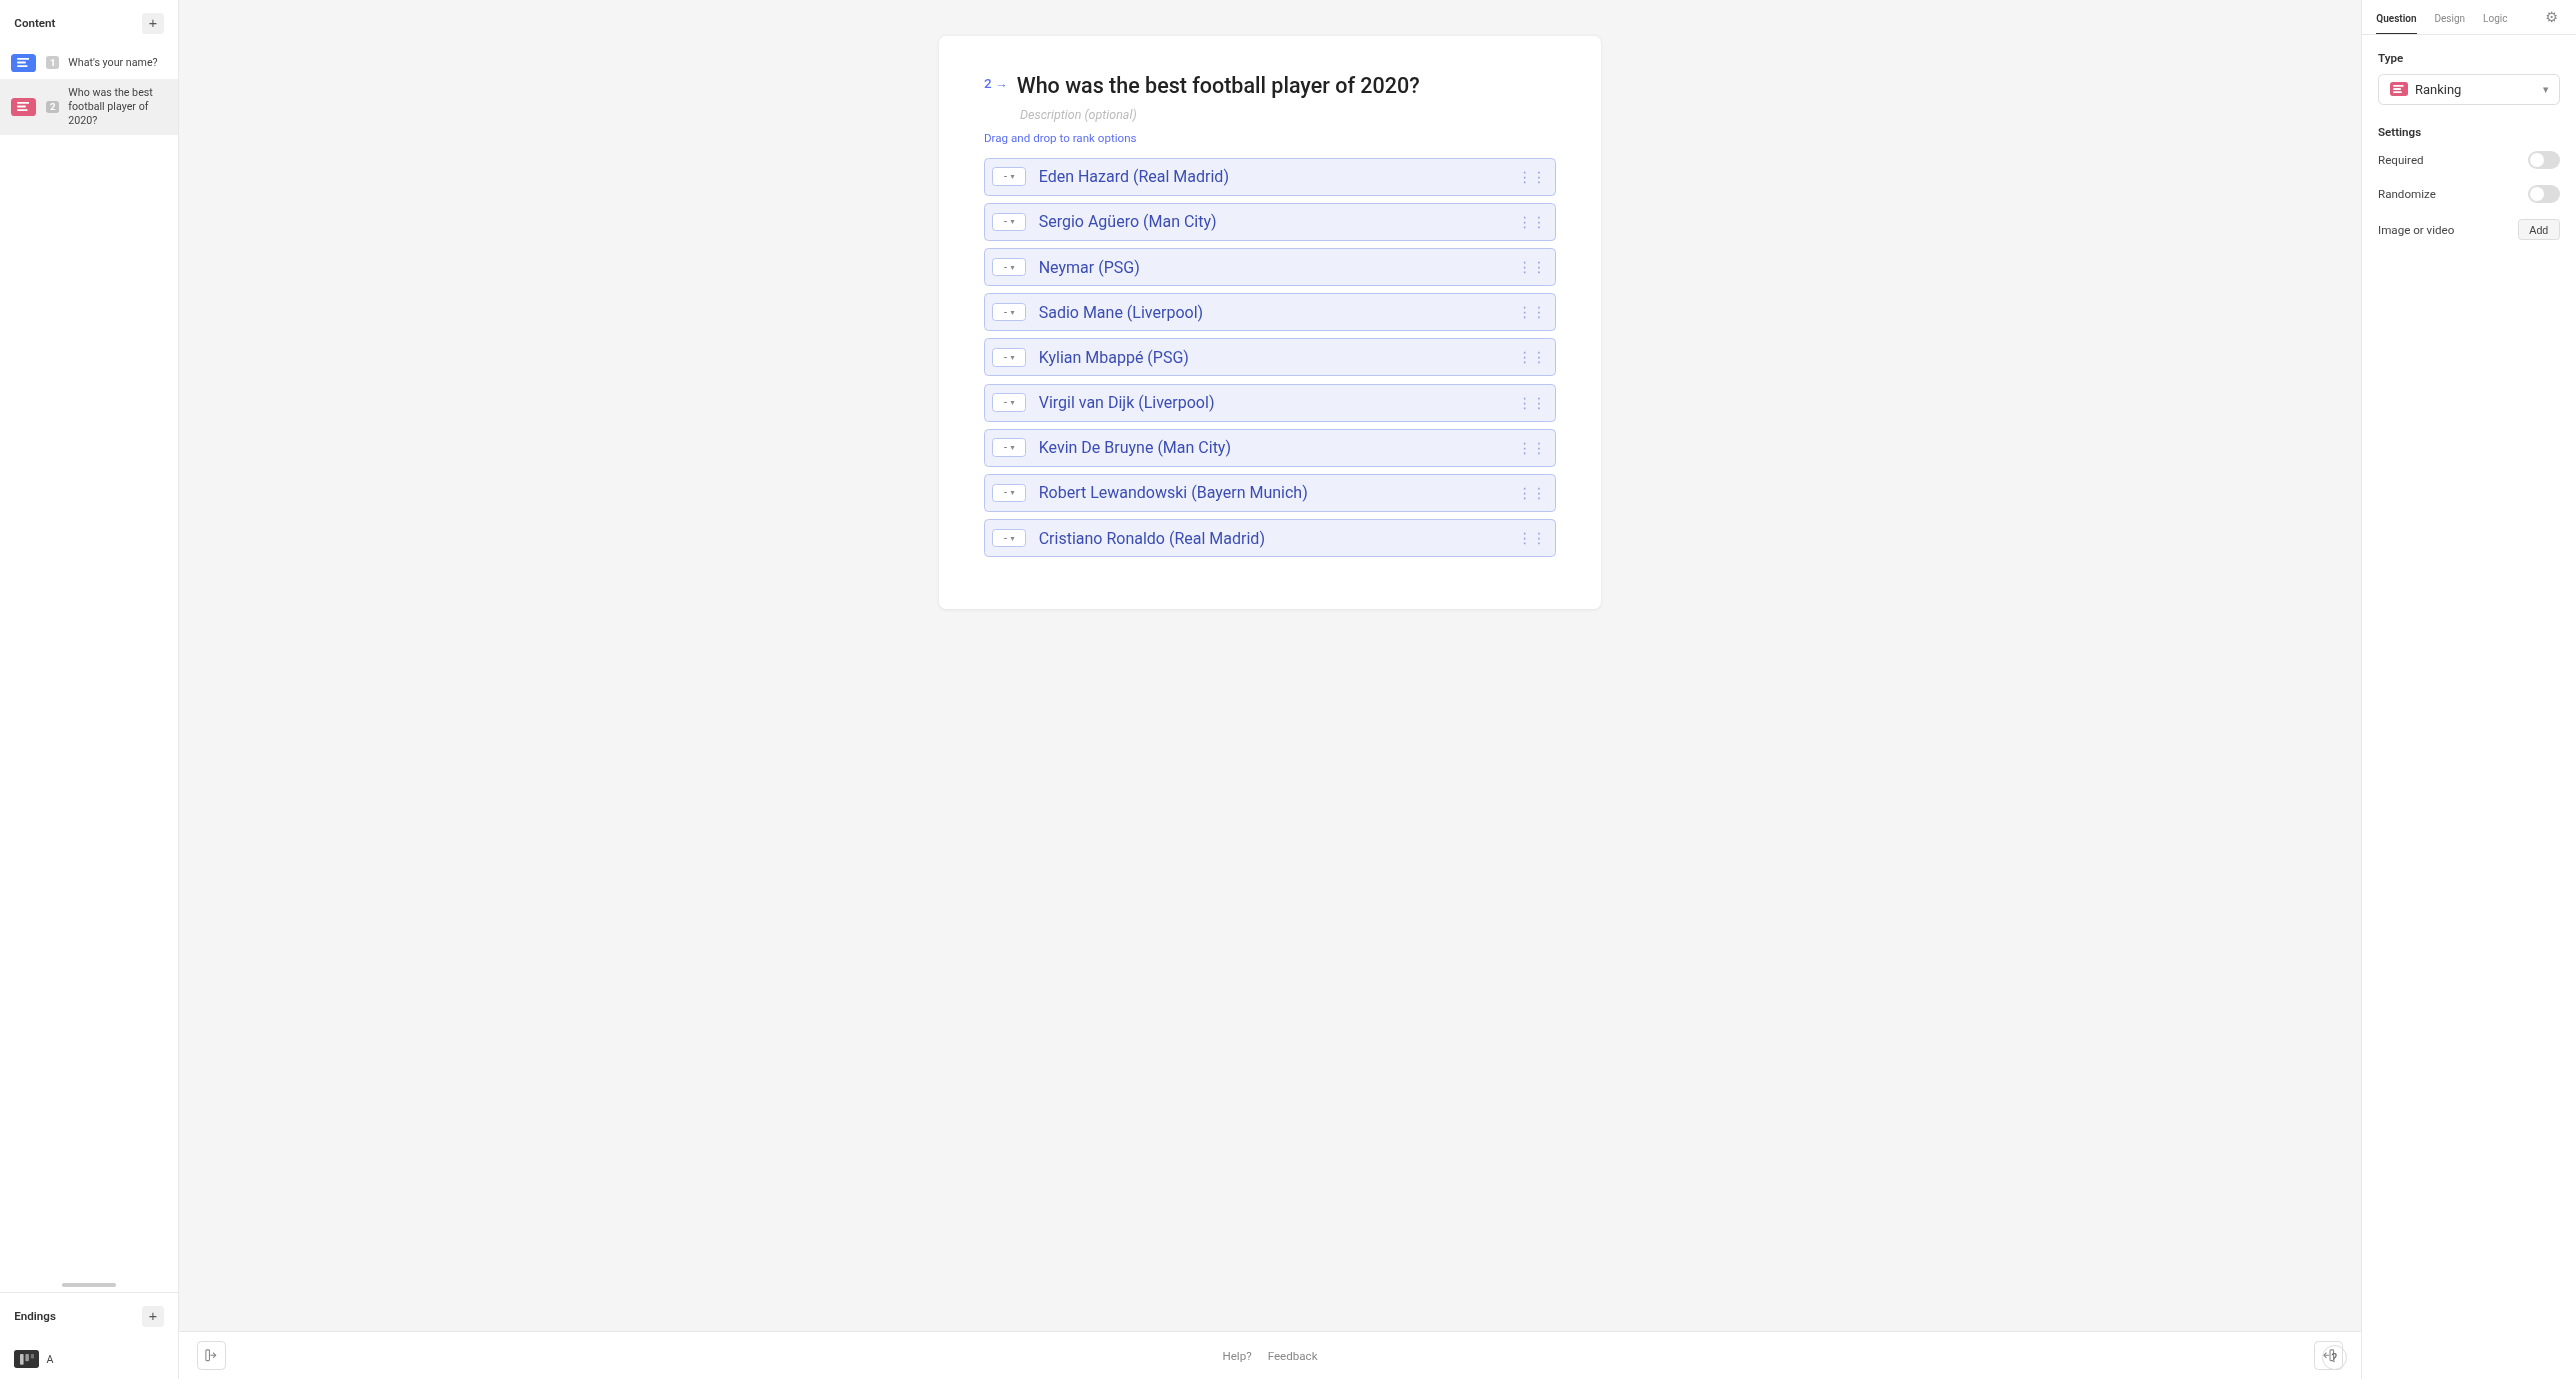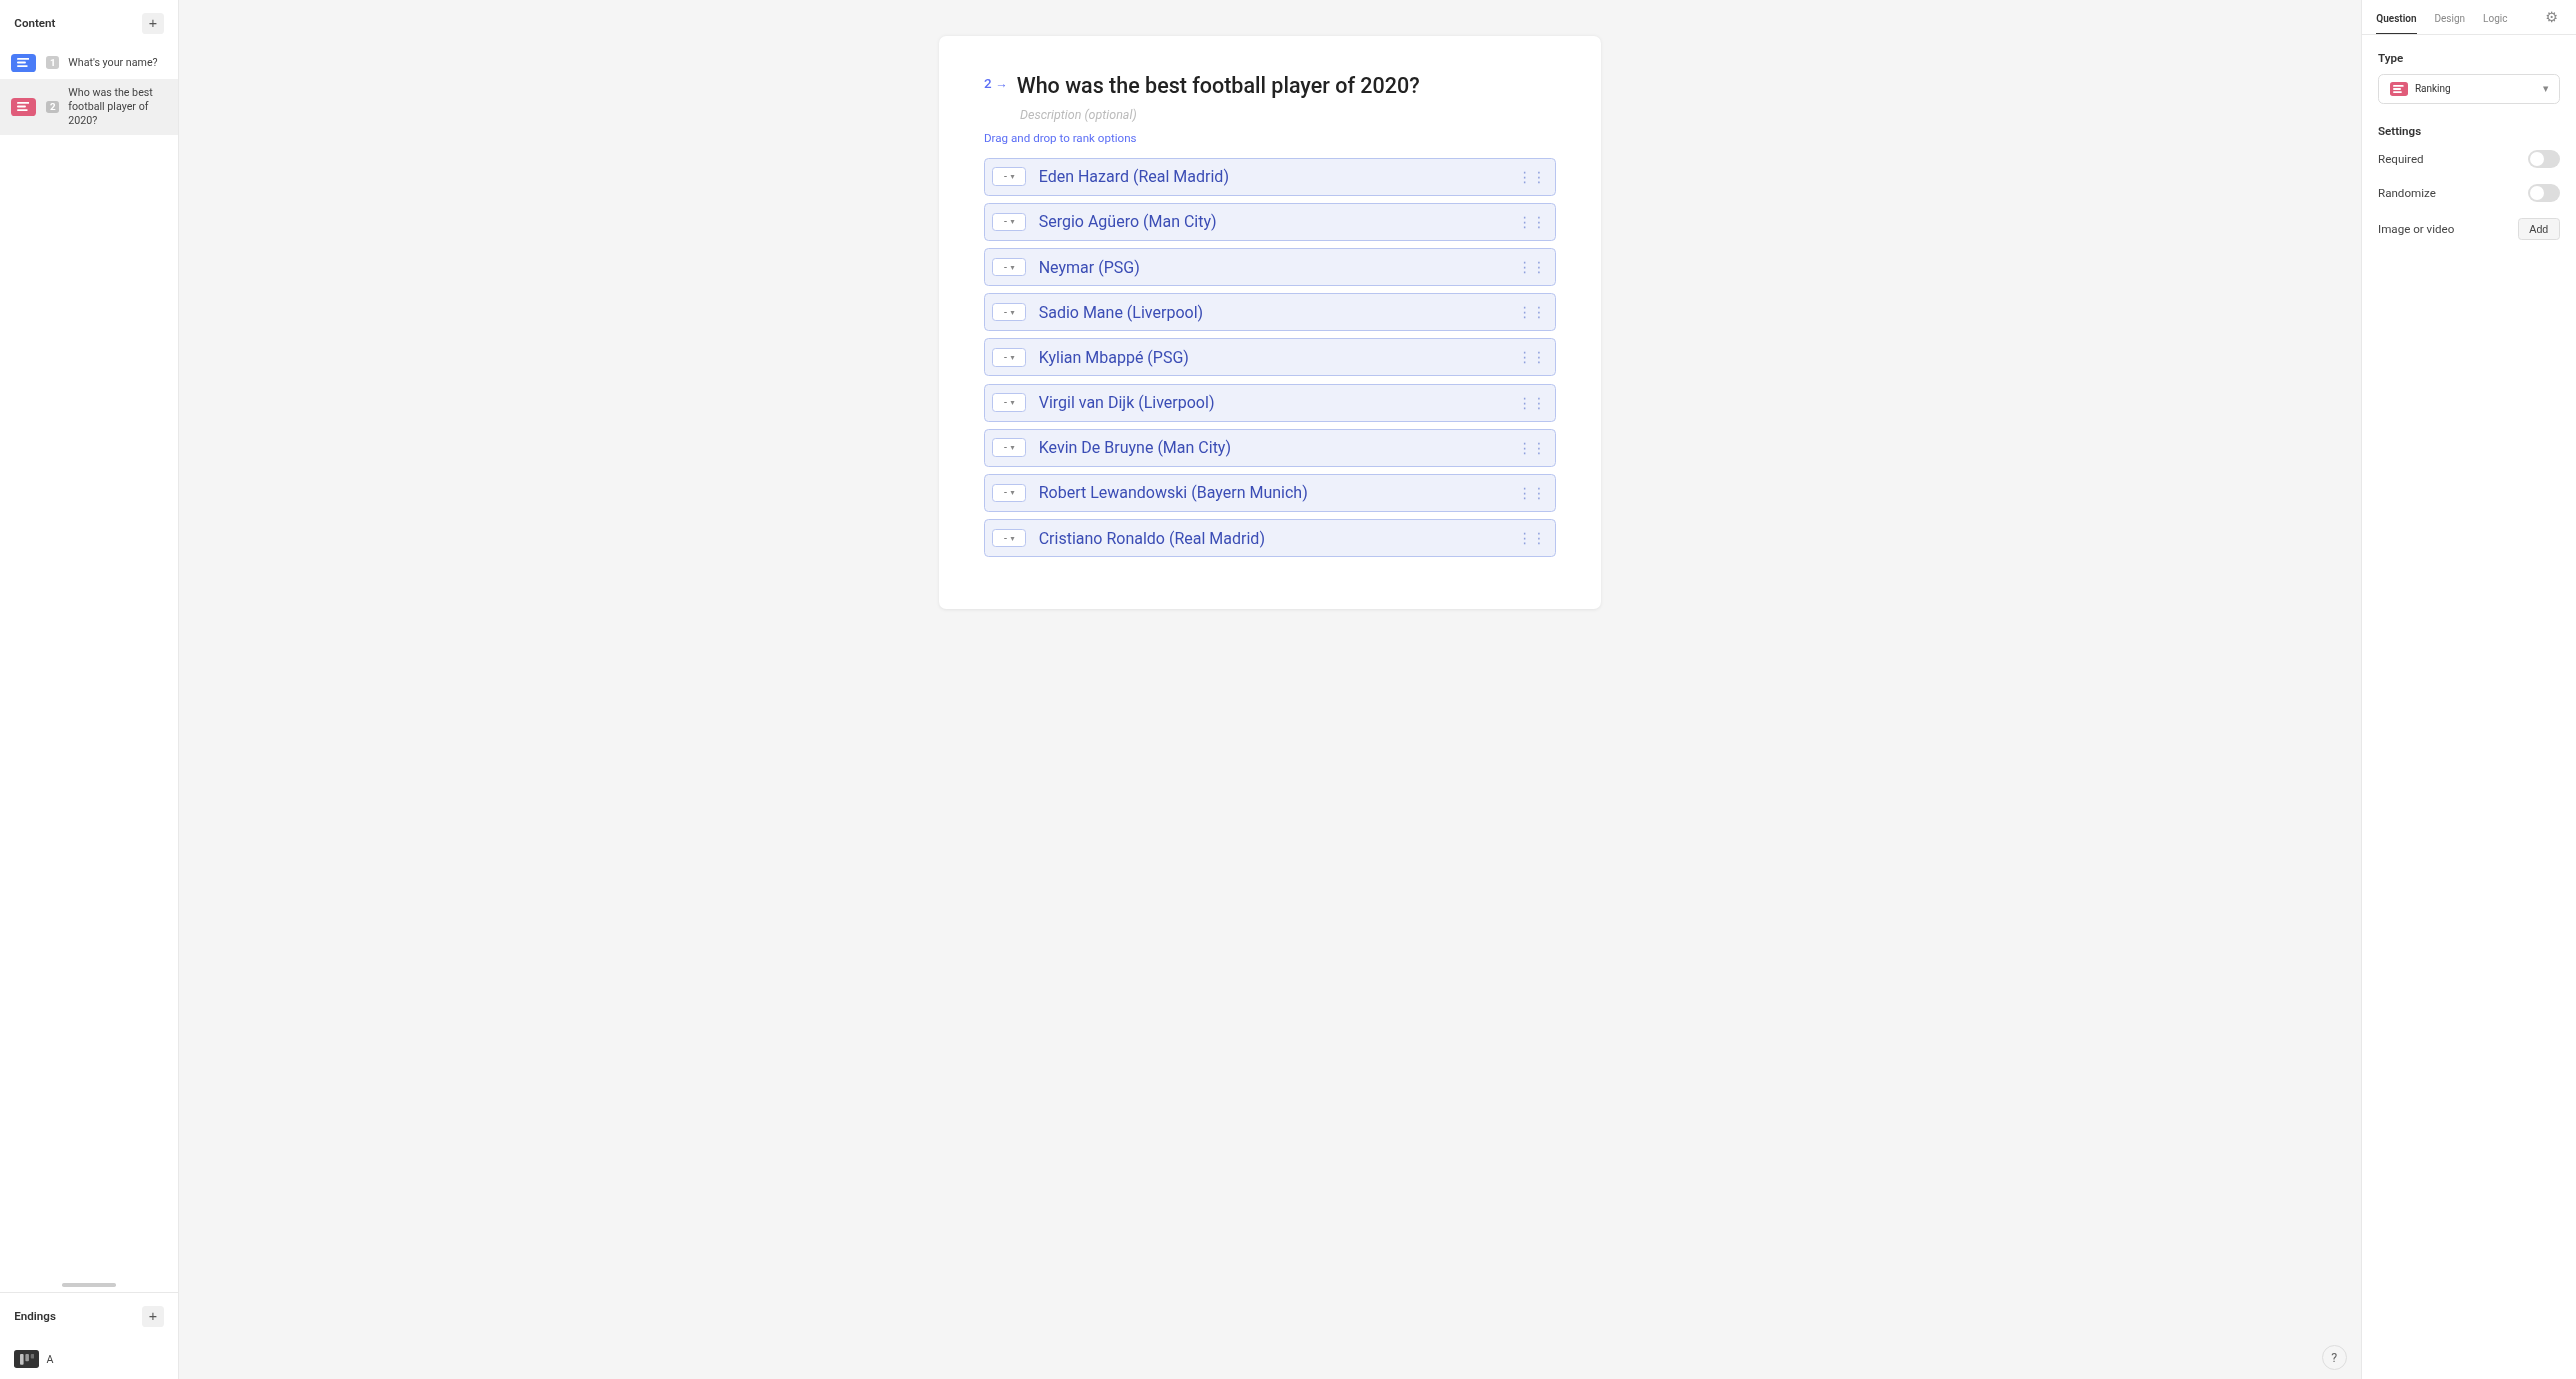--- a/index.html
+++ b/index.html
@@ -319,21 +319,21 @@
       width: 18px;
       height: 14.3px;
       background: #e05c7a;
       border-radius: 2.7px;
       display: flex;
       align-items: center;
       justify-content: center;
     }
     .type-text {
       flex: 1;
-      font-size: 10px;
+      font-size: 13px;
       color: #333;
     }
     .type-chevron {
       color: #888;
       font-size: 10.7px;
     }
     .settings-label {
       font-size: 11.6px;
       font-weight: 600;
       color: #333;
@@ -557,20 +557,44 @@
             <span class="chevron">▾</span>
           </div>
           <span class="rank-item-text">Cristiano Ronaldo (Real Madrid)</span>
           <span class="drag-handle">⋮⋮</span>
         </div>
 
       </div>
     </div>
   </div>
 
+  <div class="bottom-bar">
+    <div class="bottom-bar-left">
+      <button class="nav-btn">
+        <svg width="12.5" height="12.5" viewBox="0 0 14 14" fill="none">
+          <rect x="1" y="1" width="4" height="12" rx="1" stroke="#888" stroke-width="1.2"></rect>
+          <path d="M9 4l3 3-3 3" stroke="#888" stroke-width="1.2" fill="none"></path>
+          <line x1="12" y1="7" x2="6" y2="7" stroke="#888" stroke-width="1.2"></line>
+        </svg>
+      </button>
+    </div>
+    <div class="bottom-bar-center">
+      <a class="bottom-link">Help?</a>
+      <a class="bottom-link">Feedback</a>
+    </div>
+    <div class="bottom-bar-right">
+      <button class="nav-btn">
+        <svg width="12.5" height="12.5" viewBox="0 0 14 14" fill="none">
+          <rect x="9" y="1" width="4" height="12" rx="1" stroke="#888" stroke-width="1.2"></rect>
+          <path d="M5 4L2 7l3 3" stroke="#888" stroke-width="1.2" fill="none"></path>
+          <line x1="2" y1="7" x2="8" y2="7" stroke="#888" stroke-width="1.2"></line>
+        </svg>
+      </button>
+    </div>
+  </div>
 
   <div class="help-circle">?</div>
 </div>
 
 <div class="right-panel">
   <div class="right-panel-tabs">
     <div class="tab-item active">Question</div>
     <div class="tab-item">Design</div>
     <div class="tab-item">Logic</div>
     <button class="gear-btn">⚙</button>

